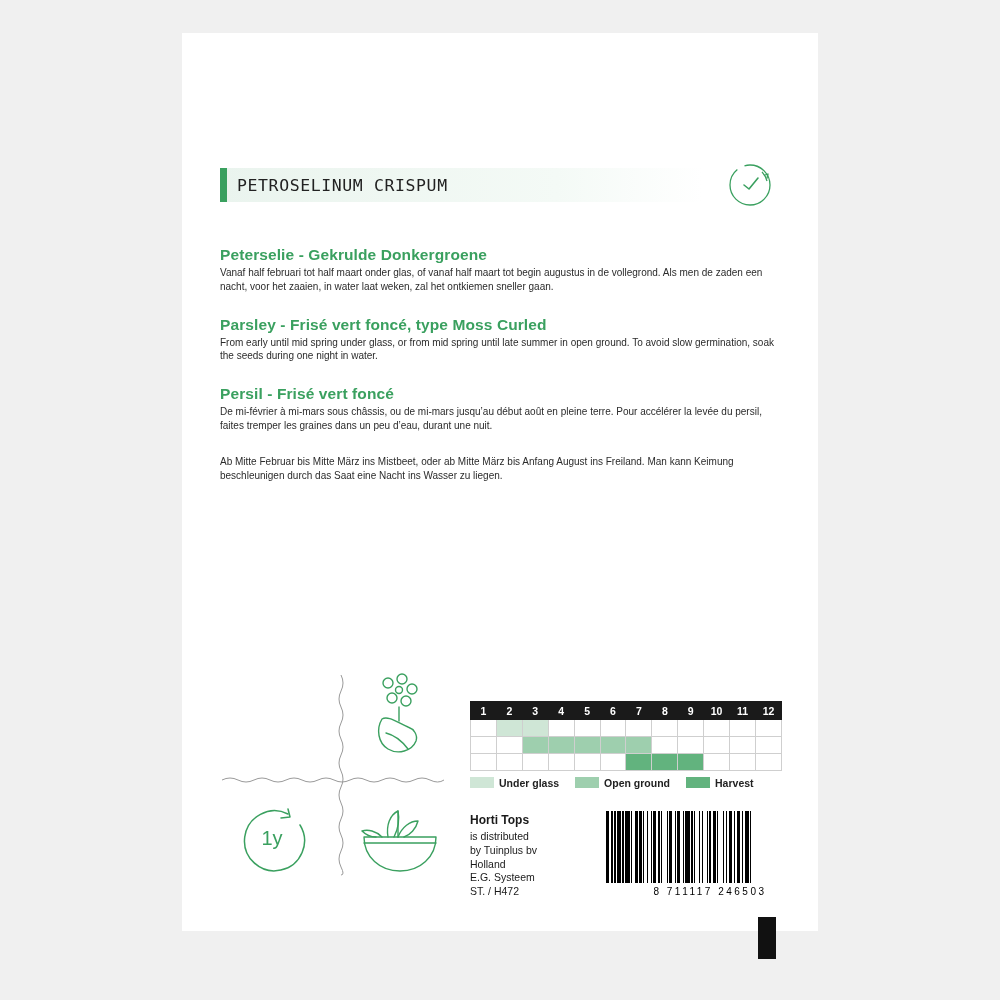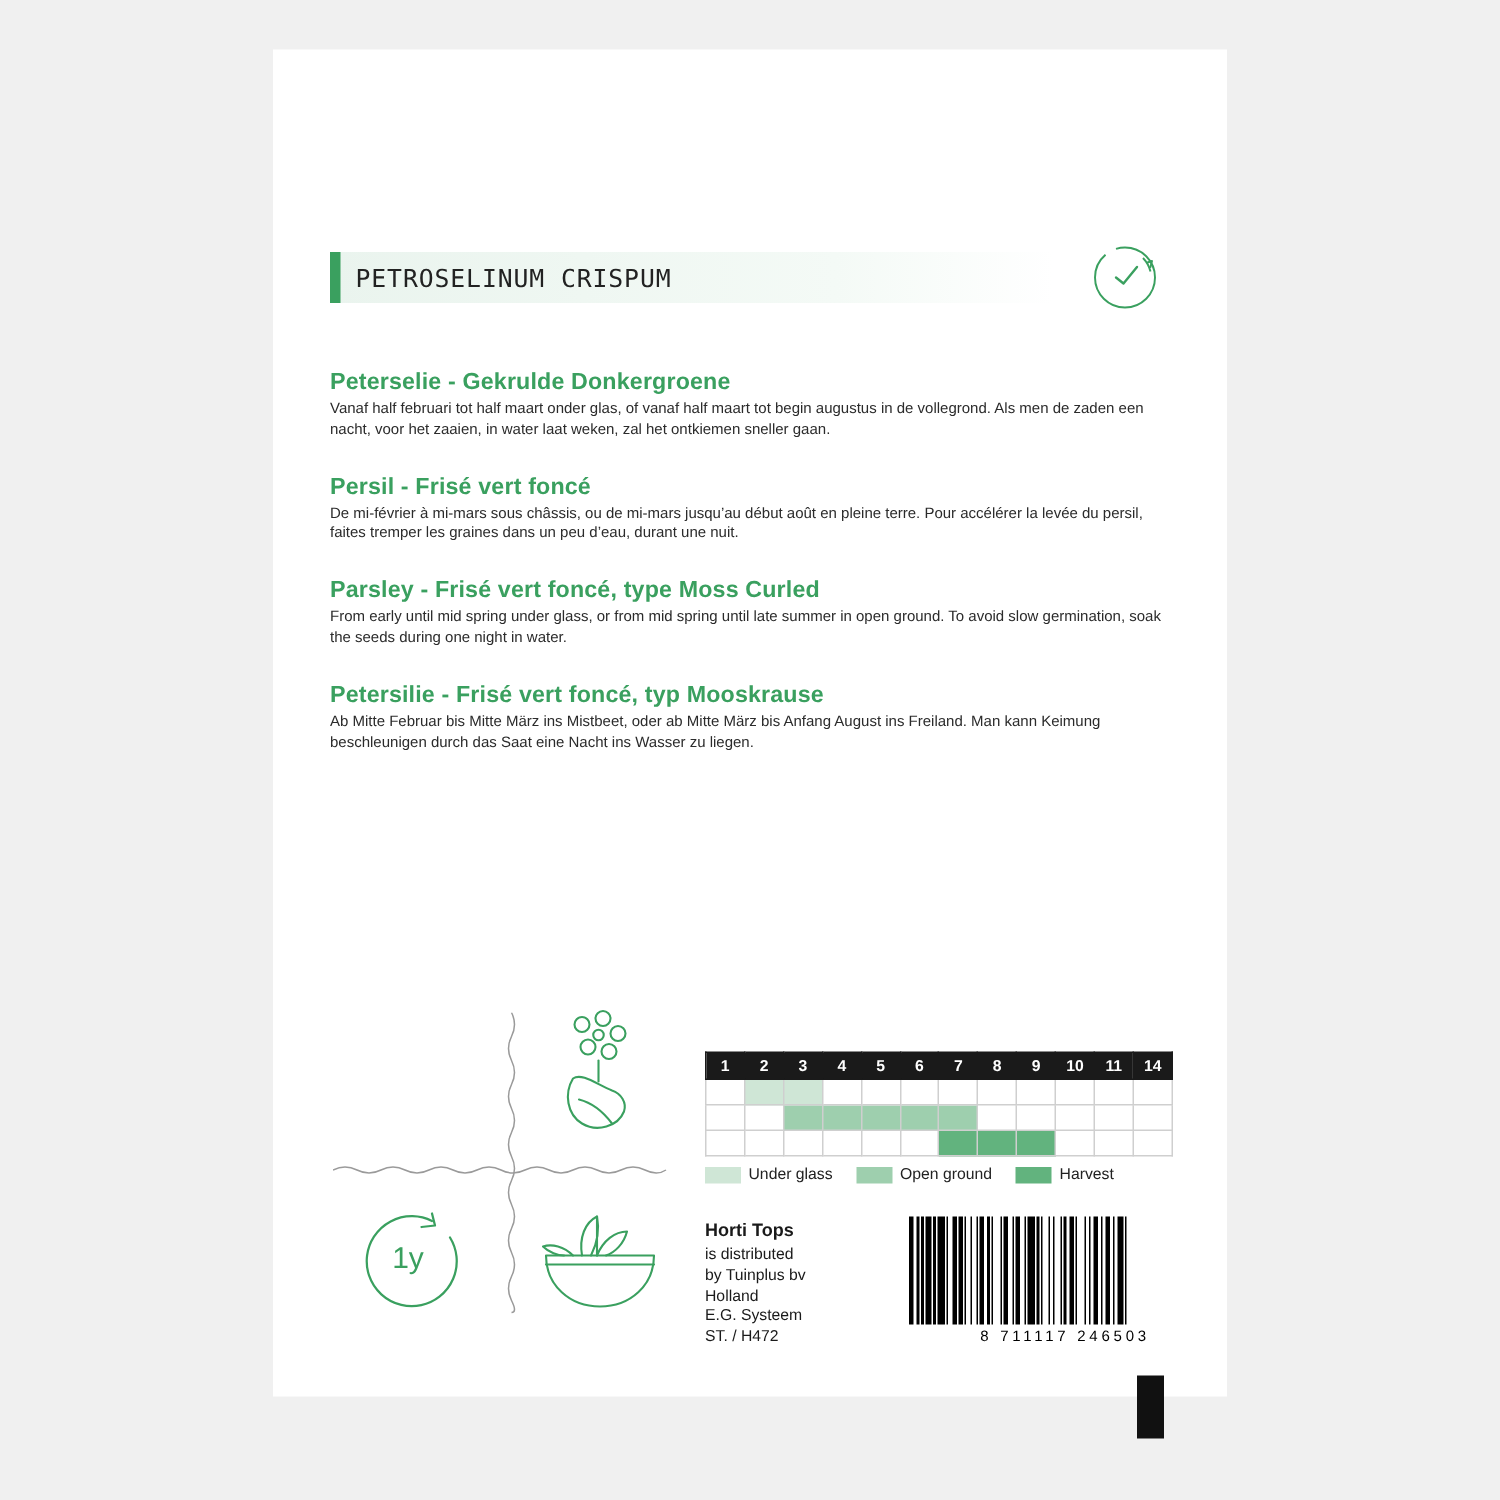--- a/index.html
+++ b/index.html
@@ -156,21 +156,21 @@
     align-items: center;
     font-size: 10.5px;
     color: #222222;
   }
   .cal-legend .sw {
     display: inline-block;
     width: 24px;
     height: 11px;
     margin-right: 5px;
   }
-  .cal-legend .item { display: flex; align-items: center; margin-right: 16px; }
+  .cal-legend .item { display: flex; align-items: flex-start; margin-right: 16px; font-weight: bold; }
 
   
   .distributor {
     position: absolute;
     left: 250px;
     top: 150px;
     font-size: 10.5px;
     color: #1a1a1a;
     line-height: 1.32;
   }
@@ -228,31 +228,30 @@
           </svg>
         </div>
       </div>
 
       <div class="lang-block">
         <p class="lang-title">Peterselie - Gekrulde Donkergroene</p>
         <p class="lang-text">Vanaf half februari tot half maart onder glas, of vanaf half maart tot begin augustus in de vollegrond. Als men de zaden een nacht, voor het zaaien, in water laat weken, zal het ontkiemen sneller gaan.</p>
       </div>
 
       <div class="lang-block">
+        <p class="lang-title">Parsley - Frisé vert foncé, type Moss Curled</p>
+        <p class="lang-text">From early until mid spring under glass, or from mid spring until late summer in open ground. To avoid slow germination, soak the seeds during one night in water.</p>
+      </div>
+
+      <div class="lang-block">
         <p class="lang-title">Persil - Frisé vert foncé</p>
         <p class="lang-text">De mi-février à mi-mars sous châssis, ou de mi-mars jusqu’au début août en pleine terre. Pour accélérer la levée du persil, faites tremper les graines dans un peu d’eau, durant une nuit.</p>
       </div>
 
       <div class="lang-block">
-        <p class="lang-title">Parsley - Frisé vert foncé, type Moss Curled</p>
-        <p class="lang-text">From early until mid spring under glass, or from mid spring until late summer in open ground. To avoid slow germination, soak the seeds during one night in water.</p>
-      </div>
-
-      <div class="lang-block">
-        <p class="lang-title">Petersilie - Frisé vert foncé, typ Mooskrause</p>
         <p class="lang-text">Ab Mitte Februar bis Mitte März ins Mistbeet, oder ab Mitte März bis Anfang August ins Freiland. Man kann Keimung beschleunigen durch das Saat eine Nacht ins Wasser zu liegen.</p>
       </div>
     </div>
 
     <div class="bottom-area">
 
       <div class="icon-grid">
 
         <svg class="divider-v" width="8" height="206" viewBox="0 0 8 206">
           <path d="M4,0 q4,8 0,16 q-4,8 0,16 q4,8 0,16 q-4,8 0,16 q4,8 0,16 q-4,8 0,16 q4,8 0,16 q-4,8 0,16 q4,8 0,16 q-4,8 0,16 q4,8 0,16 q-4,8 0,16 q4,8 0,8" fill="none" stroke="#9a9a9a" stroke-width="1"></path>
@@ -311,21 +310,21 @@
                 <td>2</td>
                 <td>3</td>
                 <td>4</td>
                 <td>5</td>
                 <td>6</td>
                 <td>7</td>
                 <td>8</td>
                 <td>9</td>
                 <td>10</td>
                 <td>11</td>
-                <td>14</td>
+                <td>12</td>
               </tr>
               <tr>
                 <td></td>
                 <td class="sw-glass"></td>
                 <td class="sw-glass"></td>
                 <td></td>
                 <td></td>
                 <td></td>
                 <td></td>
                 <td></td>

